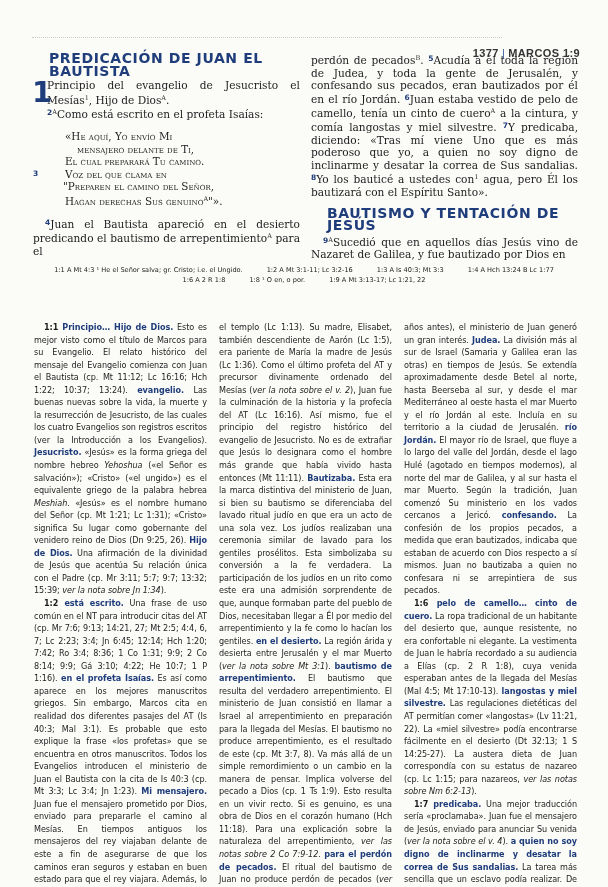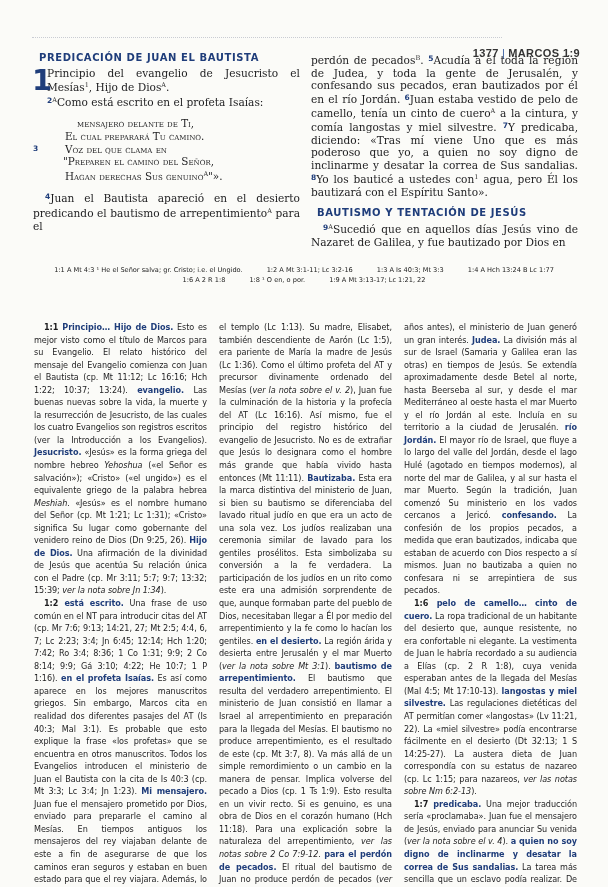--- a/index.html
+++ b/index.html
@@ -30,22 +30,22 @@
   .scripture {
     position: absolute; top: 52px; left: 33px; width: 545px; height: 200px;
     font-family: "DejaVu Serif", serif; font-size: 10.6px; line-height: 12.6px;
   }
   .col { position: absolute; top: 0; width: 267px; }
   .col-left { left: 0; }
   .col-right { left: 278px; }
 
   .section-heading {
     font-family: "DejaVu Sans", sans-serif; font-weight: bold;
-    font-size: 10px; letter-spacing: 0.6px; color: #1f3d7a;
-    margin: 0 0 2px 6px; text-transform: uppercase;
+    font-size: 14px; letter-spacing: 0.6px; color: #1f3d7a;
+    margin: 0 0 2px 16px; text-transform: uppercase;
   }
   .chapter-wrap { position: relative; padding-left: 14px; }
   .chapter-num {
     position: absolute; left: -1px; top: 0px;
     font-family: "DejaVu Sans", sans-serif; font-weight: bold;
     font-size: 29px; line-height: 26px; color: #1f3d7a;
   }
   .vnum {
     font-family: "DejaVu Sans", sans-serif; font-weight: bold;
     font-size: 7.5px; vertical-align: 3px; color: #1f3d7a;
@@ -105,20 +105,21 @@
   <div class="scripture">
     <div class="col col-left">
       <div class="section-heading">PREDICACIÓN DE JUAN EL BAUTISTA</div>
       <div class="chapter-wrap prose">
         <span class="chapter-num">1</span>
         <span>Principio del evangelio de Jesucristo el Mesías</span><span class="fnref">1</span><span>, Hijo de Dios</span><span class="fnref">A</span><span>.</span>
         <br>
         <span class="vnum">2</span><span class="fnref">A</span><span>Como está escrito en el profeta Isaías:</span>
       </div>
       <div class="poetry">
+        <div class="p1">«He aquí, Yo envío Mi</div>
         <div class="p2">mensajero delante de Ti,</div>
         <div class="p1">El cual preparará Tu camino.</div>
         <div class="line-wrap p1">
           <span class="vnum p-vnum" style="left:0">3</span>
           <span>Voz del que clama en</span>
         </div>
         <div class="p3">"Preparen el camino del Señor,</div>
         <div class="p1"><span>Hagan derechas Sus genuino</span><span class="fnref">A</span><span>"».</span></div>
       </div>
       <div class="prose indent">

